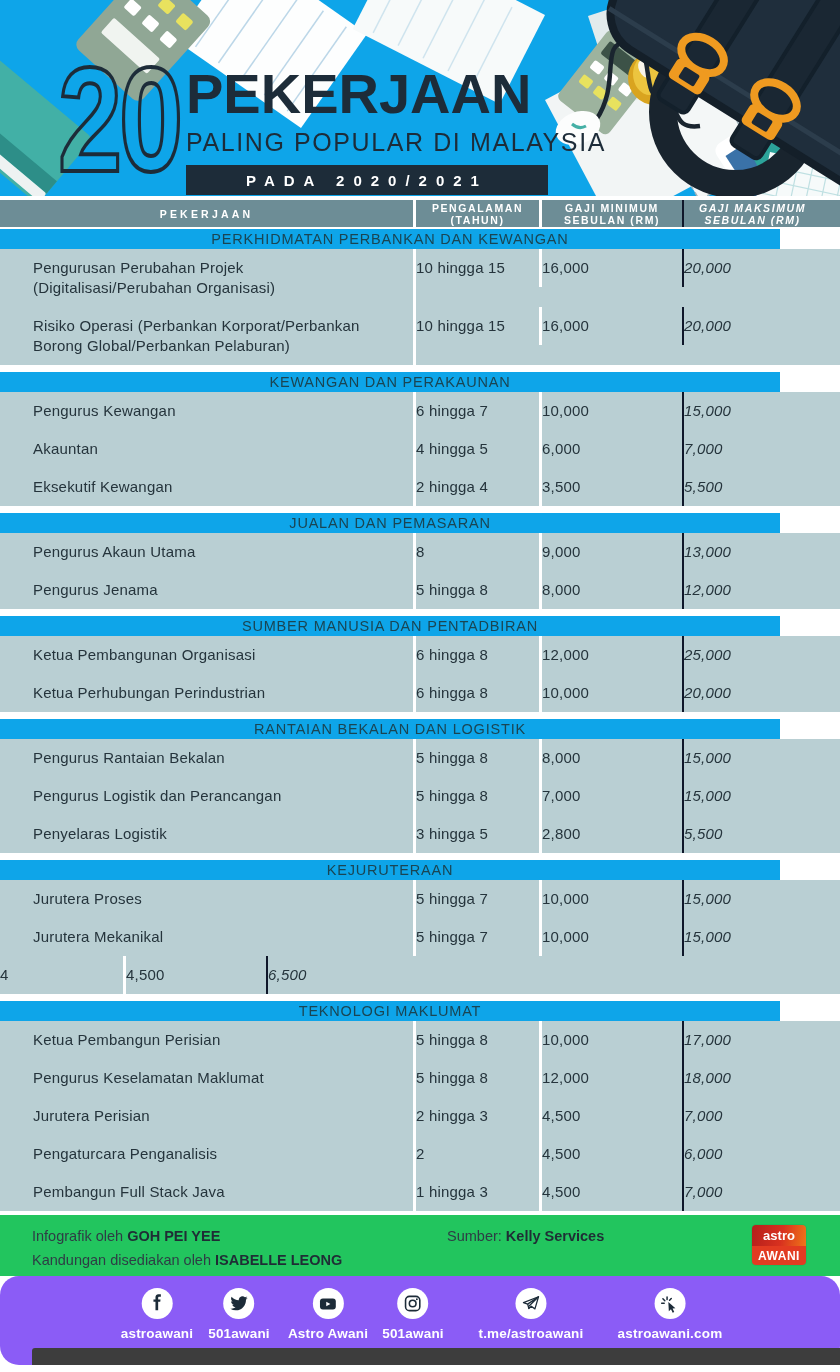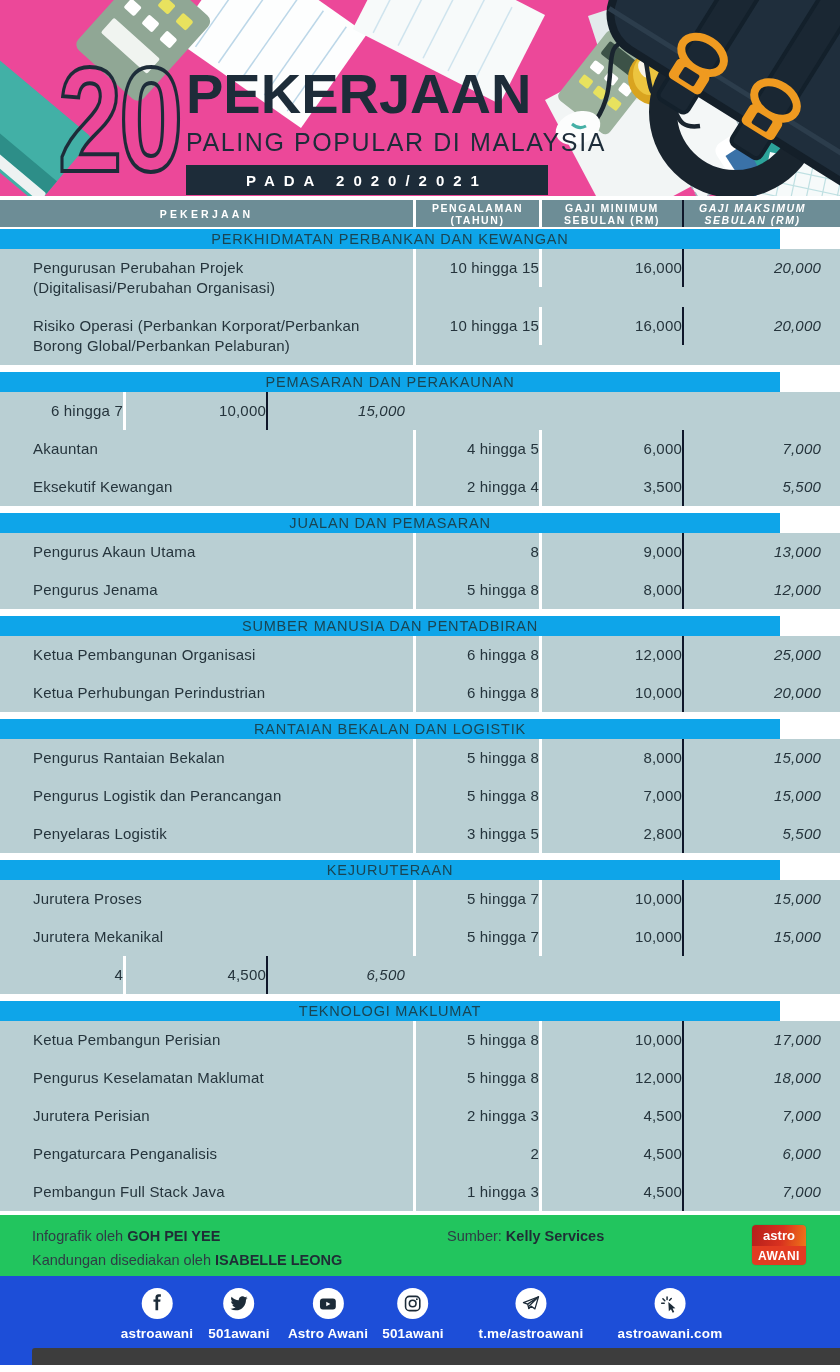--- a/index.html
+++ b/index.html
@@ -1,21 +1,21 @@
 <!DOCTYPE html>
 <html><head>
 <meta charset="utf-8">
 <style>
   html,body{margin:0;padding:0;background:#fff;}
   *{box-sizing:border-box;}
   body{font-family:"Liberation Sans", sans-serif;}
   #stage{position:relative;width:840px;height:1372px;background:#fff;overflow:hidden;margin:0 auto;}
 
   
-  .header{position:relative;width:840px;height:196px;background:#ec4899;overflow:hidden;}
+  .header{position:relative;width:840px;height:196px;background:#0ea5e9;overflow:hidden;}
   .header svg.illus{position:absolute;left:0;top:0;}
   .big-number{
     position:absolute;left:58px;top:46px;width:160px;
     font-size:148px;font-weight:700;line-height:1;
     color:transparent;-webkit-text-stroke:4px #1d2c39;
     letter-spacing:-4px;transform:scaleX(.78);transform-origin:left top;
   }
   .title-block{position:absolute;left:186px;top:66px;width:370px;}
   .title{font-size:56px;font-weight:800;color:#1d2c39;letter-spacing:0;line-height:1;}
   .subtitle{font-size:25px;font-weight:500;color:#1d2c39;letter-spacing:1.6px;margin-top:6px;white-space:nowrap;}
@@ -34,38 +34,38 @@
   .c3{width:142px;border-right:2px solid #0f172a;}
   .c4{width:137px;font-style:italic;}
   .col-header .c1{letter-spacing:3.2px;}
   .section-bar{width:780px;height:20px;background:#0ea5e9;display:flex;align-items:center;justify-content:center;
     color:#1a4553;font-size:14.5px;font-weight:400;letter-spacing:.8px;}
   .section-block{background:#b9cfd3;}
   .row{display:flex;align-items:flex-start;}
   .row .cell{padding-top:9px;padding-bottom:9px;font-size:15px;line-height:20px;color:#25343c;letter-spacing:.2px;}
   .row .c1{padding-left:33px;padding-right:16px;text-align:left;}
   .row .c1 span{display:block;max-width:352px;}
-  .row .c2,.row .c3,.row .c4{text-align:right;padding-left:25px;}
+  .row .c2,.row .c3,.row .c4{text-align:left;}
   .section-gap{height:7px;background:#fff;}
 
   
   .credits{position:relative;width:840px;height:61px;background:#22c55e;}
   .credits .left{position:absolute;left:32px;top:9px;font-size:14.5px;color:#2e3d45;line-height:24px;}
   .credits .mid{position:absolute;left:447px;top:9px;font-size:14.5px;color:#2e3d45;line-height:24px;}
   .credits b{color:#1f2d35;}
   .credits .copy{font-size:17px;color:#41505a;margin-top:24px;}
   .awani-logo{position:absolute;left:752px;top:10px;width:54px;height:40px;border-radius:4px;overflow:hidden;
     display:flex;flex-direction:column;box-shadow:0 0 0 1px rgba(0,0,0,.05);}
   .awani-logo .top{flex:1.15;background:linear-gradient(100deg,#b51f1c 0%,#d8311f 55%,#ef7518 100%);
     color:#fff;font-size:13px;font-weight:700;display:flex;align-items:center;justify-content:center;line-height:1;}
   .awani-logo .bottom{flex:1;background:#e23b22;color:#fff;font-size:12px;font-weight:700;
     display:flex;align-items:center;justify-content:center;letter-spacing:.5px;line-height:1;}
 
   
-  .footer{position:relative;width:840px;height:89px;background:#1d4ed8;}
+  .footer{position:relative;width:840px;height:89px;background:#8b5cf6;border-radius:19px;}
   .social{position:absolute;top:12px;transform:translateX(-50%);display:flex;flex-direction:column;align-items:center;cursor:pointer;}
   .social .circle{width:31px;height:31px;border-radius:50%;background:#fff;display:flex;align-items:center;justify-content:center;}
   .social .label{margin-top:7px;color:#fff;font-size:13.5px;font-weight:700;white-space:nowrap;letter-spacing:.2px;}
   .bottom-bar{position:absolute;left:32px;right:0;bottom:0;height:17px;background:#3d3d3d;border-radius:3px 0 0 0;}
 </style>
 </head>
 <body>
 
 <div id="stage">
 
@@ -245,23 +245,26 @@
         <div class="row">
           <div class="cell c1">
             <span>Risiko Operasi (Perbankan Korporat/Perbankan Borong Global/Perbankan Pelaburan)</span>
           </div>
           <div class="cell c2"><span>10 hingga 15</span></div>
           <div class="cell c3"><span>16,000</span></div>
           <div class="cell c4"><span>20,000</span></div>
         </div>
       </div>
       <div class="section-gap"></div>
-      <div class="section-bar">PEMASARAN DAN PERAKAUNAN</div>
-      <div class="section-block">
-        <div class="row">
+      <div class="section-bar">KEWANGAN DAN PERAKAUNAN</div>
+      <div class="section-block">
+        <div class="row">
+          <div class="cell c1">
+            <span>Pengurus Kewangan</span>
+          </div>
           <div class="cell c2"><span>6 hingga 7</span></div>
           <div class="cell c3"><span>10,000</span></div>
           <div class="cell c4"><span>15,000</span></div>
         </div>
         <div class="row">
           <div class="cell c1">
             <span>Akauntan</span>
           </div>
           <div class="cell c2"><span>4 hingga 5</span></div>
           <div class="cell c3"><span>6,000</span></div>

